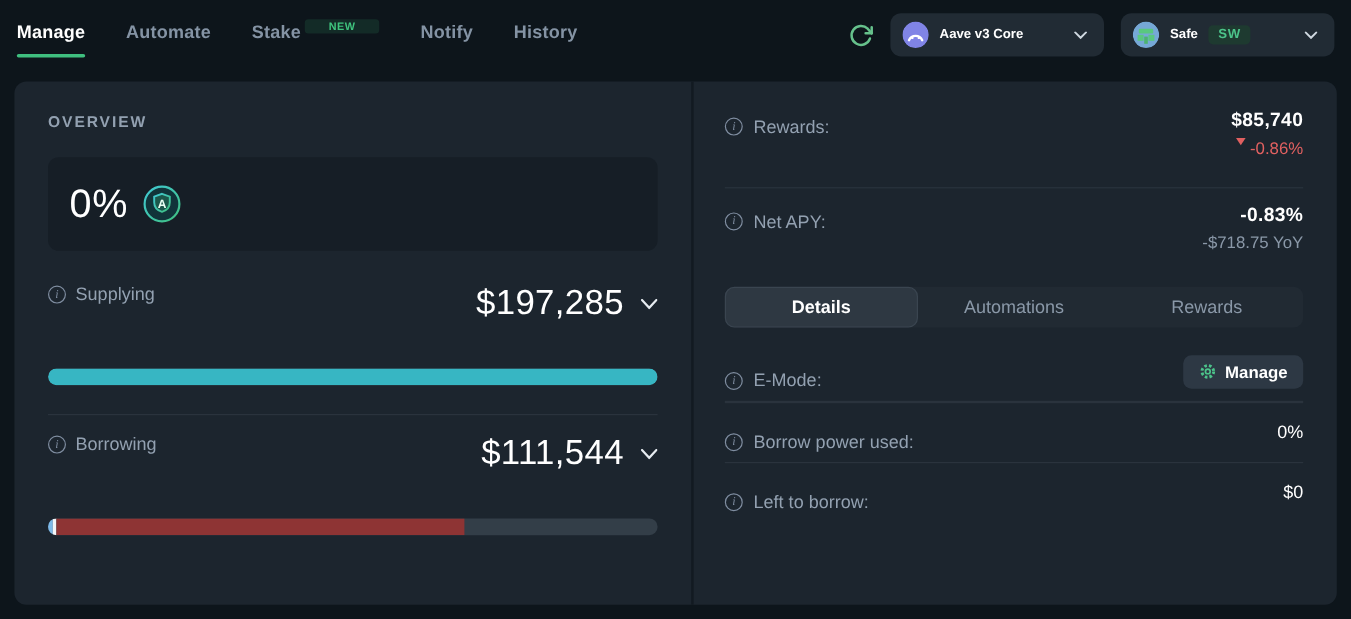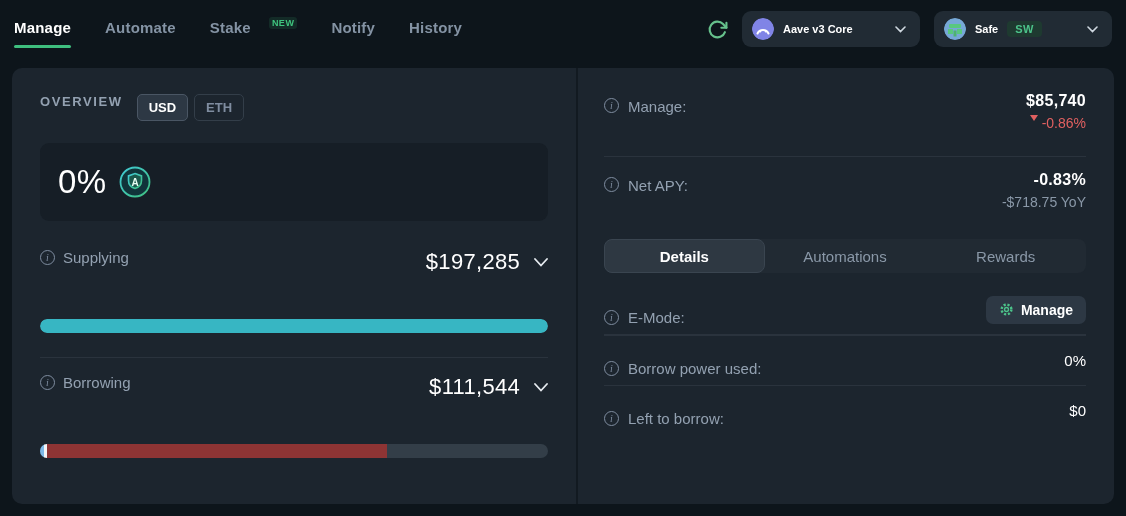--- a/index.html
+++ b/index.html
@@ -20,21 +20,21 @@
     font-size:15px; font-weight:600; color:#8493a4; cursor:pointer;
     padding-bottom:12px; position:relative; letter-spacing:.2px;
   }
   .nav-item.active { color:#fff; }
   .nav-item.active::after {
     content:""; position:absolute; left:0; right:0; bottom:0; height:3px;
     background:#3fbf7f; border-radius:2px;
   }
   .nav-badge {
     font-size:9px; font-weight:700; color:#3fc47e; background:rgba(63,196,126,.13);
-    padding:1px 3px; border-radius:3px; position:relative; top:-7px; margin-left:18px;
+    padding:1px 20px; border-radius:3px; position:relative; top:-7px; margin-left:3px;
     letter-spacing:.5px;
   }
   .header-right { display:flex; align-items:center; gap:14px; }
   .refresh-btn { background:none; border:none; cursor:pointer; display:flex; align-items:center; }
   .dropdown {
     background:#212b34; border-radius:9px; height:36px; min-width:178px;
     display:flex; align-items:center; gap:9px; padding:0 14px 0 10px; cursor:pointer;
   }
   .dropdown .dd-label { font-size:11px; font-weight:600; color:#fff; flex:0 0 auto; }
   .dropdown .spacer { flex:1; }
@@ -45,21 +45,21 @@
   .avatar { width:22px; height:22px; border-radius:50%; display:block; }
   
   main.card {
     margin:10px 12px 12px 12px; height:436px; background:#1c252e; border-radius:10px;
     display:flex; overflow:hidden;
   }
   .v-divider { width:2px; background:#121a21; }
   section.left  { width:564px; padding:26px 28px; }
   section.right { flex:1; padding:24px 28px 0 26px; }
   
-  .overview-row { display:flex; gap:14px; }
+  .overview-row { display:flex; align-items:center; }
   .overview-title { font-size:13px; letter-spacing:1.6px; color:#93a1b1; font-weight:600; }
   .toggle { display:flex; gap:6px; }
   .tbtn {
     font-family:inherit; font-size:13px; font-weight:600; padding:5px 11px; border-radius:5px;
     background:transparent; border:1px solid #333e49; color:#7f8da0; cursor:pointer;
   }
   .tbtn.active { background:#2d3844; border-color:#4a5664; color:#fff; }
   
   .ratio-card {
     margin-top:22px; background:#161e26; border-radius:9px; height:78px;
@@ -73,21 +73,21 @@
     background:transparent; border:1px solid #333e49; color:#8a98a8; cursor:pointer;
     display:flex; align-items:center; gap:5px;
   }
   .mbtn.active { background:#323d49; border-color:#4a5664; color:#fff; font-weight:600; }
   .ratio-right { display:flex; align-items:center; gap:12px; }
   .ratio-value { font-size:33px; font-weight:500; color:#fff; letter-spacing:.5px; }
   
   .pos-row { display:flex; align-items:flex-start; justify-content:space-between; margin-top:28px; height:44px; }
   .pos-label { display:flex; align-items:center; gap:8px; font-size:15px; color:#93a1b1; }
   .pos-value { display:flex; align-items:center; gap:14px; }
-  .pos-amount { font-size:22px; font-weight:500; color:#fff; letter-spacing:.3px; }
+  .pos-amount { font-size:29px; font-weight:500; color:#fff; letter-spacing:.3px; }
   .bar { margin-top:26px; height:14px; border-radius:7px; background:#333e48; overflow:hidden; display:flex; }
   .fill-teal { height:100%; background:#37b6c3; border-radius:7px; }
   .marker-blue { width:4px; height:100%; background:#7db9e8; flex:0 0 auto; }
   .marker-white { width:3px; height:100%; background:#f2f5f7; flex:0 0 auto; }
   .fill-red { height:100%; background:#8e3434; }
   .h-divider { height:1px; background:#2a333d; margin-top:24px; }
   
   .stat-row { display:flex; justify-content:space-between; min-height:56px; }
   .stat-label { display:flex; align-items:flex-start; gap:9px; font-size:15px; color:#93a1b1; padding-top:6px; }
   .stat-values { text-align:right; }
@@ -177,24 +177,20 @@
           <path d="M1 1 L5.5 5.5 L10 1"></path>
         </svg>
     </div>
   </div>
 </header>
 
 <main class="card">
   <section class="left">
     <div class="overview-row">
       <span class="overview-title">OVERVIEW</span>
-      <div class="toggle">
-        <button class="tbtn active">USD</button>
-        <button class="tbtn">ETH</button>
-      </div>
     </div>
 
     <div class="ratio-card">
       <div class="ratio-right">
         <span class="ratio-value">0%</span>
         <svg width="32" height="32" viewBox="0 0 32 32">
           <defs>
             <linearGradient id="grad-shield" x1="0" y1="0" x2="1" y2="1">
               <stop offset="0" stop-color="#41c9d5"></stop>
                 <stop offset="1" stop-color="#3fbf7f"></stop>
@@ -243,21 +239,21 @@
       <div class="fill-red" style="width: 67%;"></div>
     </div>
   </section>
 
   <div class="v-divider"></div>
 
   <section class="right">
     <div class="stat-row">
       <div class="stat-label">
         <span class="info-i"></span>
-        <span>Manage:</span>
+        <span>Rewards:</span>
       </div>
       <div class="stat-values">
         <div class="stat-main">$85,740</div>
         <div class="stat-neg">
           <span class="tri-down"></span>
           <span>-0.86%</span>
         </div>
       </div>
     </div>
     <div class="rdivider"></div>

